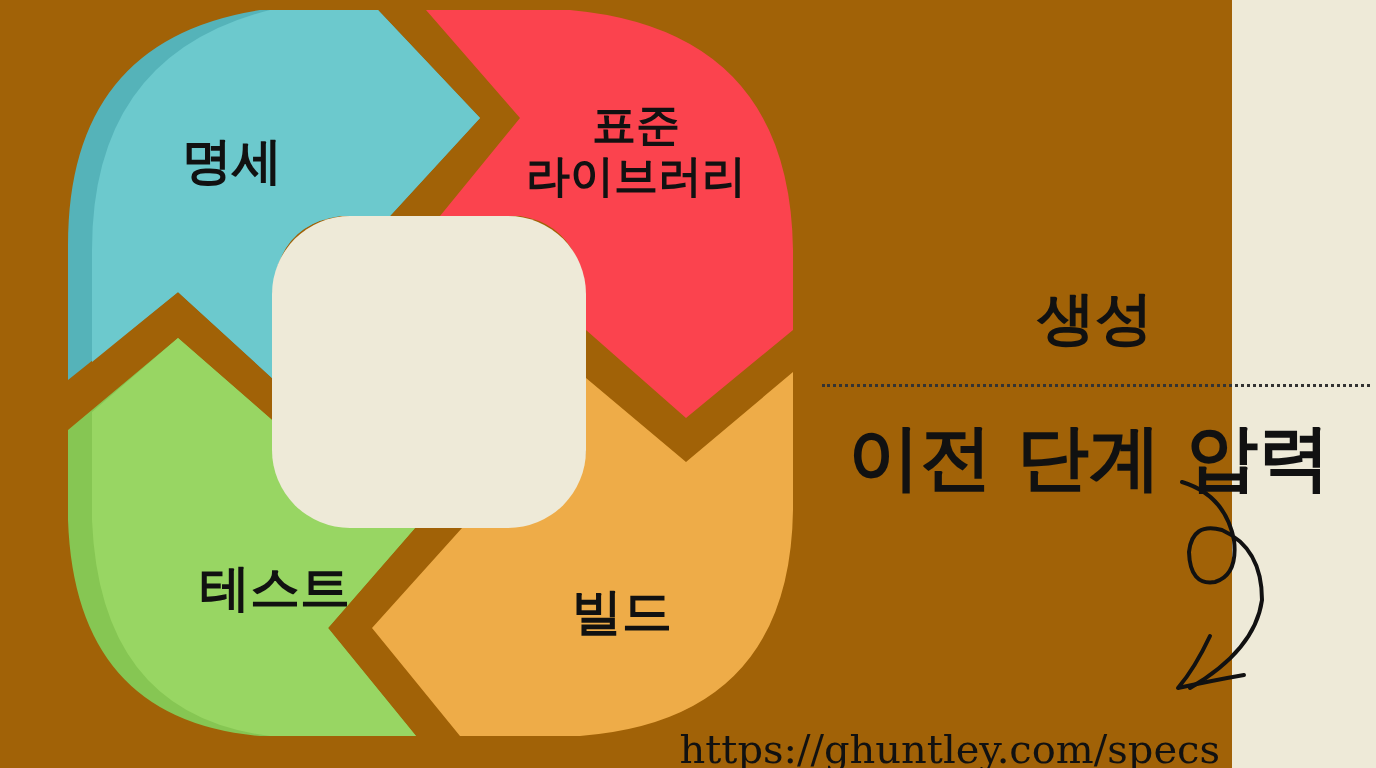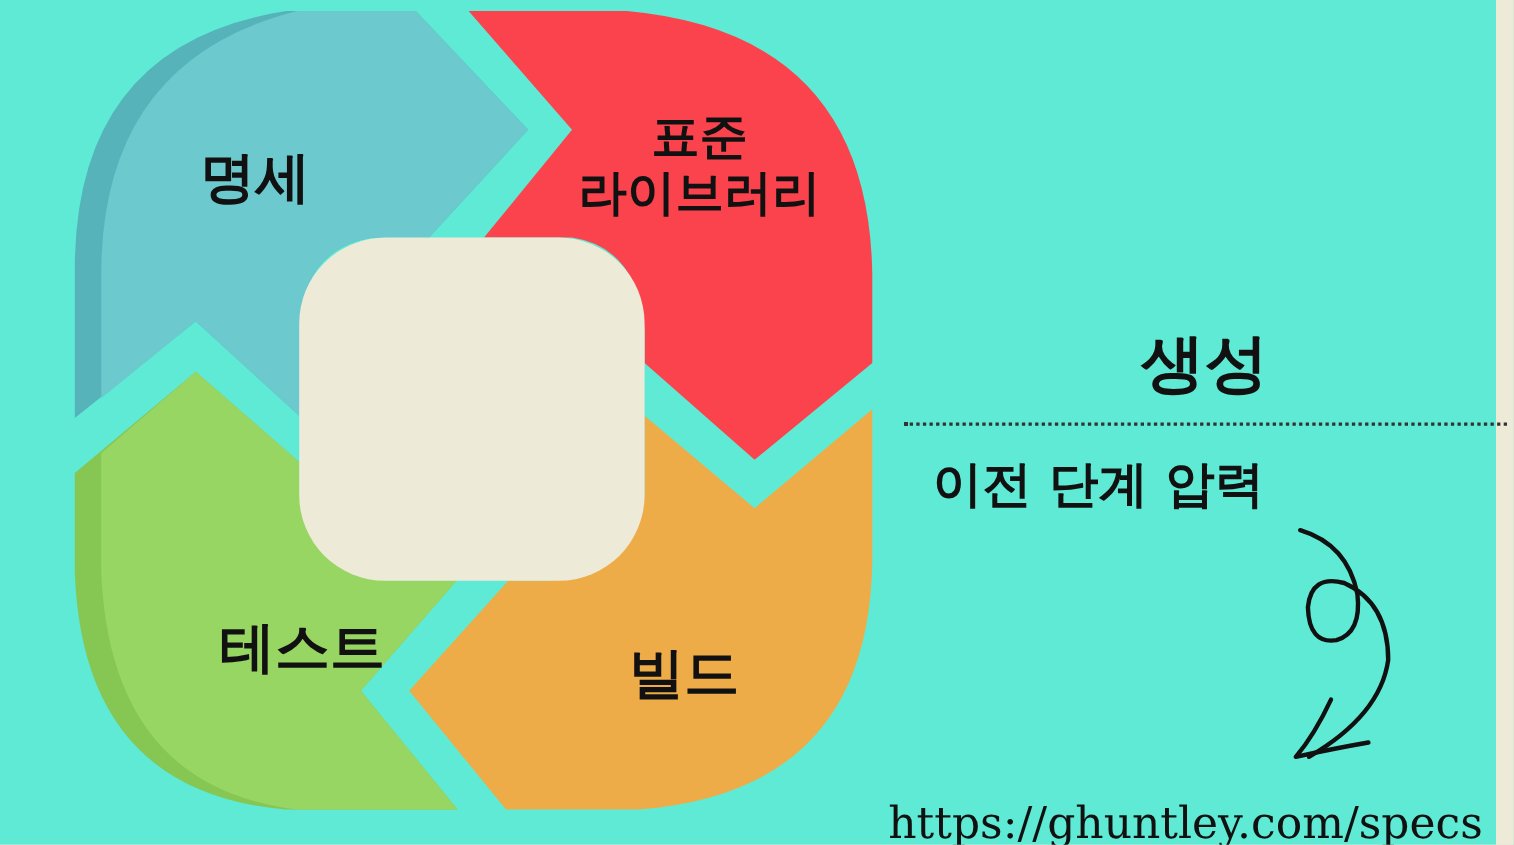--- a/index.html
+++ b/index.html
@@ -5,23 +5,23 @@
   html, body {
     margin: 0;
     padding: 0;
     width: 1376px;
     height: 768px;
     overflow: hidden;
     background: #eeead8;
   }
   .canvas {
     position: relative;
-    width: 1360px;
+    width: 1232px;
     height: 768px;
-    background: #5eead4;
+    background: #a16207;
   }
   svg.diagram {
     position: absolute;
     left: 0;
     top: 0;
   }
   .label {
     position: absolute;
     font-family: "DejaVu Sans", sans-serif;
     color: #111;
@@ -97,21 +97,21 @@
   <div class="label seg-label" style="left:572px; top:584px;">빌드</div>
 
   <div class="label seg-label small" style="left:500px; top:100px; width:272px;">
     <div>표준</div>
     <div>라이브러리</div>
   </div>
 
   <div class="label seg-label" style="left:152px; top:560px;margin-left:48px;">테스트</div>
 
 
-  <div class="side-title" style="left:1000px; top:292px; width:190px; font-size:58px;">생성</div>
+  <div class="side-title" style="left:1000px; top:280px; width:190px; font-size:58px;">생성</div>
 
   <div class="divider"></div>
 
-  <div class="side-title" style="left:848px; top:410px; font-size:45px;">이전 단계 압력</div>
+  <div class="side-title" style="left:848px; top:410px; font-size:72px;">이전 단계 압력</div>
 
   <div class="url">https://ghuntley.com/specs</div>
 
 </div>
 
 </body></html>

